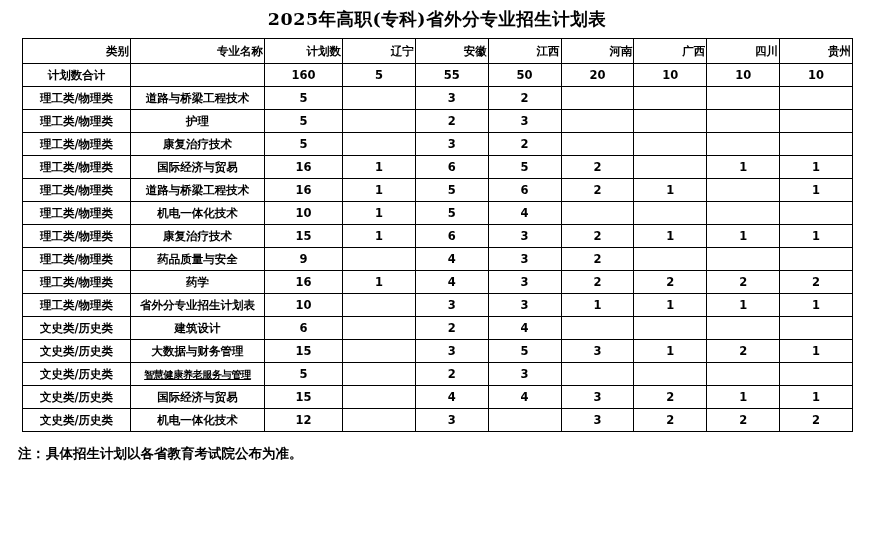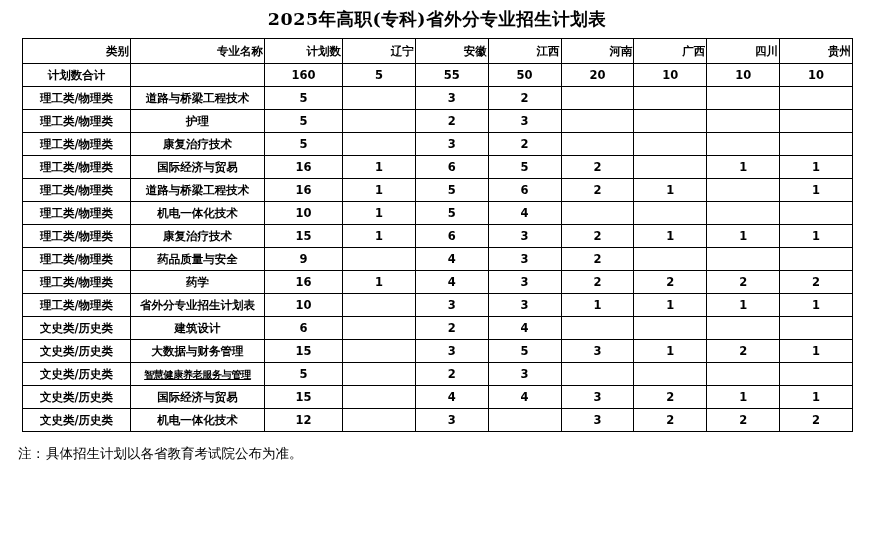--- a/index.html
+++ b/index.html
@@ -74,21 +74,21 @@
     font-size: 11.5px;
   }
   .cell-major.tight {
     font-size: 10px;
     letter-spacing: -0.3px;
     text-decoration: underline;
   }
   .note {
     padding: 12px 0 0 18px;
     font-size: 13.5px;
-    font-weight: normal;
+    font-weight: bold;
     font-family: "DejaVu Sans", "Liberation Sans", sans-serif;
     line-height: 18px;
   }
   .note .note-label { margin-right: 1px; }
 </style>
 </head>
 <body>
 
 <div id="page">
 

